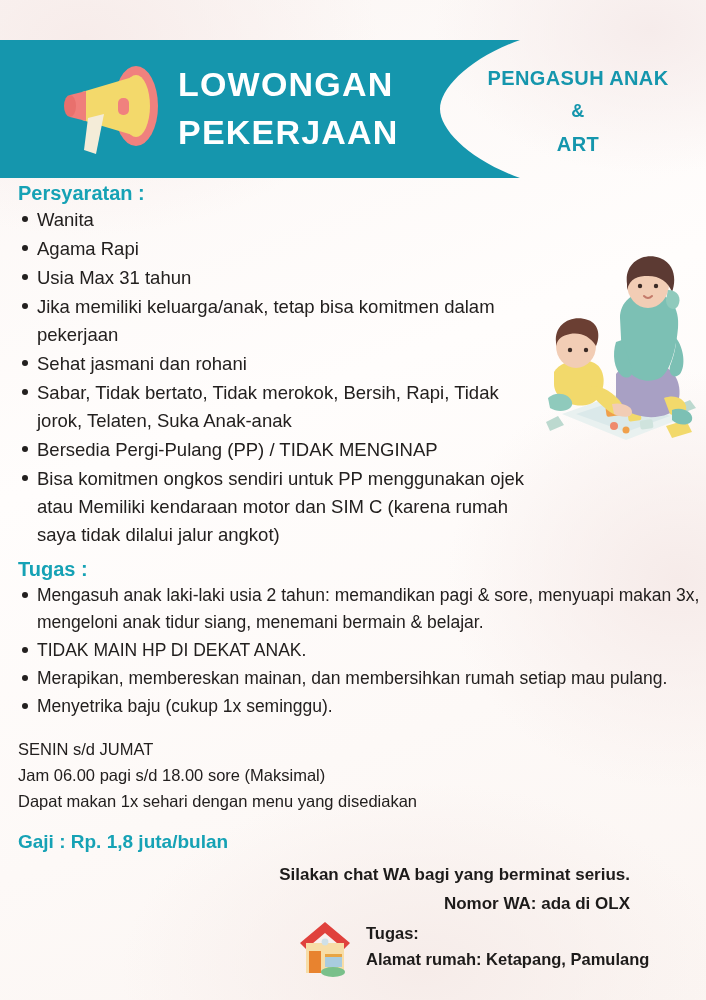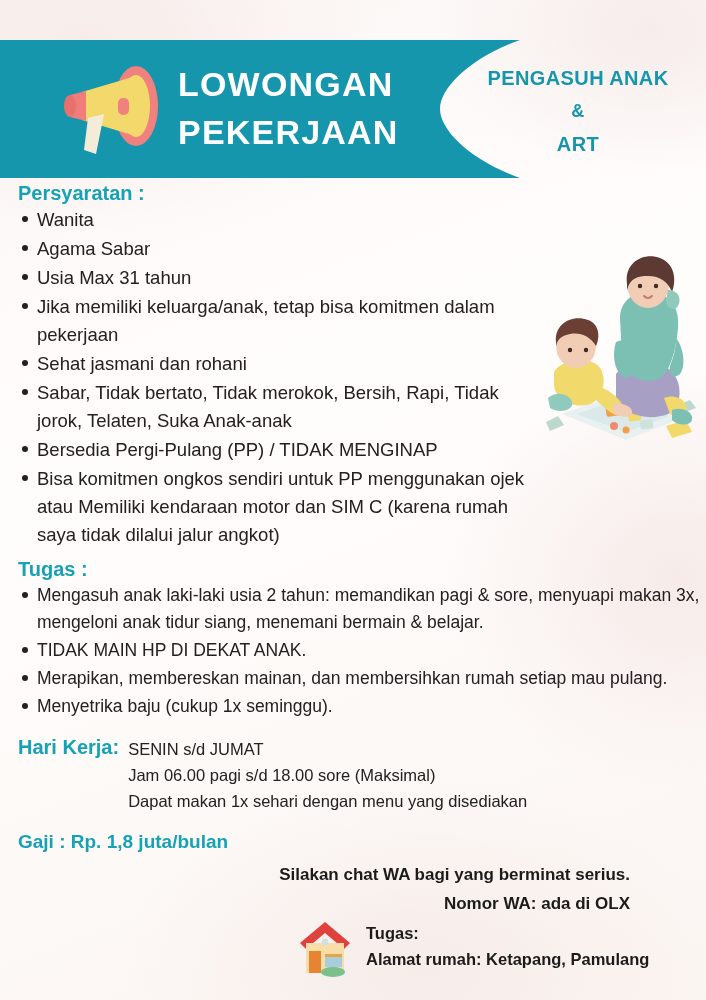--- a/index.html
+++ b/index.html
@@ -271,40 +271,39 @@
     <circle cx="42" cy="104" r="2.2" fill="#3b2b26"></circle>
     <circle cx="58" cy="104" r="2.2" fill="#3b2b26"></circle>
     <path d="M20,152 C28,144 42,148 44,156 C46,164 32,168 22,162 Z" fill="#8fcabc"></path>
   </svg>
 
   <div class="content">
 
     <div class="section-head">Persyaratan :</div>
     <ul class="req-list">
       <li>Wanita</li>
-      <li>Agama Sabar</li>
+      <li>Agama Rapi</li>
       <li>Usia Max 31 tahun</li>
       <li class="narrow">Jika memiliki keluarga/anak, tetap bisa komitmen dalam pekerjaan</li>
       <li>Sehat jasmani dan rohani</li>
       <li class="narrow">Sabar, Tidak bertato, Tidak merokok, Bersih, Rapi, Tidak jorok, Telaten, Suka Anak-anak</li>
       <li>Bersedia Pergi-Pulang (PP) / TIDAK MENGINAP</li>
       <li class="narrow">Bisa komitmen ongkos sendiri untuk PP menggunakan ojek atau Memiliki kendaraan motor dan SIM C (karena rumah saya tidak dilalui jalur angkot)</li>
     </ul>
 
     <div class="section-head tugas-head">Tugas :</div>
     <ul class="task-list">
       <li>Mengasuh anak laki-laki usia 2 tahun: memandikan pagi &amp; sore, menyuapi makan 3x, mengeloni anak tidur siang, menemani bermain &amp; belajar.</li>
       <li>TIDAK MAIN HP DI DEKAT ANAK.</li>
       <li>Merapikan, membereskan mainan, dan membersihkan rumah setiap mau pulang.</li>
       <li>Menyetrika baju (cukup 1x seminggu).</li>
     </ul>
 
     <div class="schedule">
       <div class="schedule-row">
-        <div class="schedule-label">Hari Kerja:</div>
         <div class="schedule-lines">
           <div>SENIN s/d JUMAT</div>
           <div>Jam 06.00 pagi s/d 18.00 sore (Maksimal)</div>
           <div>Dapat makan 1x sehari dengan menu yang disediakan</div>
         </div>
       </div>
     </div>
 
     <div class="salary">Gaji : Rp. 1,8 juta/bulan</div>
   </div>

